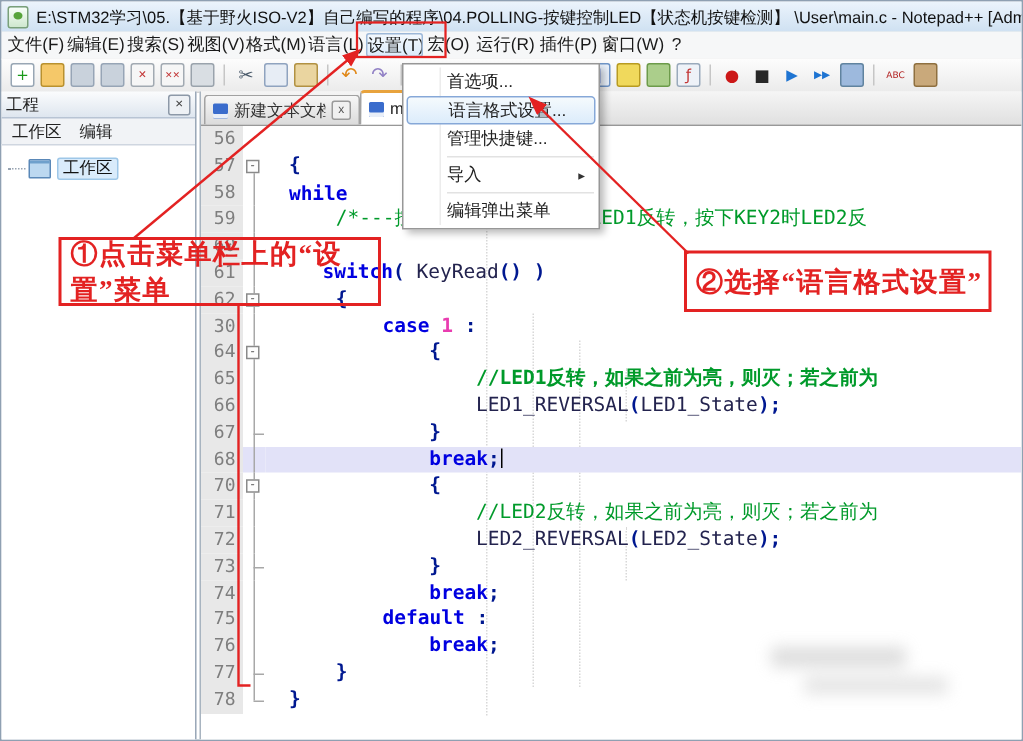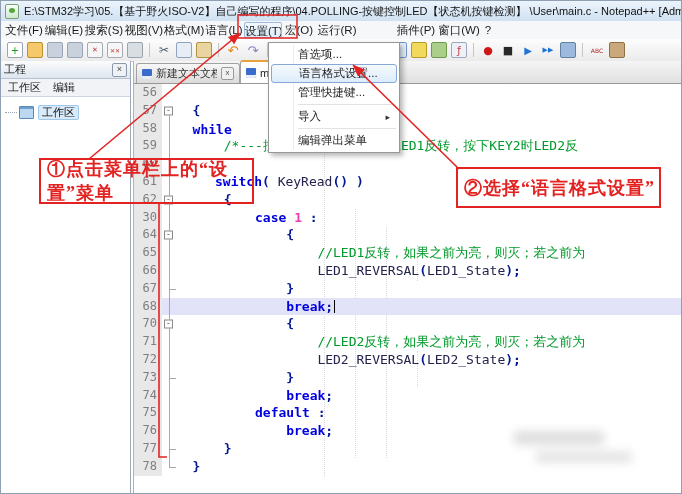--- a/index.html
+++ b/index.html
@@ -106,21 +106,21 @@
   <div class="menubar" id="menubar">
       <div class="mitem" style="width: 40px;">文件(F)</div>
       <div class="mitem" style="width: 40px;">编辑(E)</div>
       <div class="mitem" style="width: 40px; text-align: center;">搜索(S)</div>
       <div class="mitem" style="width: 40px;">视图(V)</div>
       <div class="mitem" style="width: 40px;">格式(M)</div>
       <div class="mitem" style="width: 40px;">语言(L)</div>
       <div class="mitem open" style="width: 38px;">设置(T)</div>
       <div class="mitem" style="width: 34px;">宏(O)</div>
       <div class="mitem" style="width: 42px;">运行(R)</div>
-      <div class="mitem" style="width: 42px; margin-left: 37px;">插件(P)</div>
+      <div class="mitem" style="width: 42px;">插件(P)</div>
       <div class="mitem" style="width: 44px;">窗口(W)</div>
       <div class="mitem" style="width: 14px;">?</div>
     </div>
 
   <div class="toolbar" id="toolbar-left">
     <div class="tgroup" id="toolbar-right" style="left:370px">
         <span class="tbi" style="color: rgb(42, 76, 192); font-size: 12px;">¶</span>
         <span class="tbi" style="background: rgb(233, 241, 251); border: 1px solid rgb(112, 150, 200); color: rgb(42, 76, 192); font-size: 10px;">∥</span>
         <span class="tbi" style="background: rgb(240, 217, 92); border: 1px solid rgb(184, 155, 33);"></span>
         <span class="tbi" style="background: rgb(171, 206, 139); border: 1px solid rgb(109, 155, 75);"></span>
@@ -252,21 +252,21 @@
               <i class="vl"></i>
               <i class="bx">-</i>
             </span>
             <span class="txt" style="padding-left: 109.2px;"><span class="t-op">{</span></span>
           </div>
           <div class="row">
             <span class="ln">65</span>
             <span class="fold">
               <i class="vl"></i>
             </span>
-            <span class="txt" style="padding-left: 140.4px;"><span class="t-com">//LED1反转，如果之前为亮，则灭；若之前为</span></span>
+            <span class="txt" style="padding-left: 140.4px; font-weight: bold;"><span class="t-com">//LED1反转，如果之前为亮，则灭；若之前为</span></span>
           </div>
           <div class="row">
             <span class="ln">66</span>
             <span class="fold">
               <i class="vl"></i>
             </span>
             <span class="txt" style="padding-left: 140.4px;"><span class="t-pl">LED1_REVERSAL</span><span class="t-op">(</span><span class="t-pl">LED1_State</span><span class="t-op">);</span></span>
           </div>
           <div class="row">
             <span class="ln">67</span>

